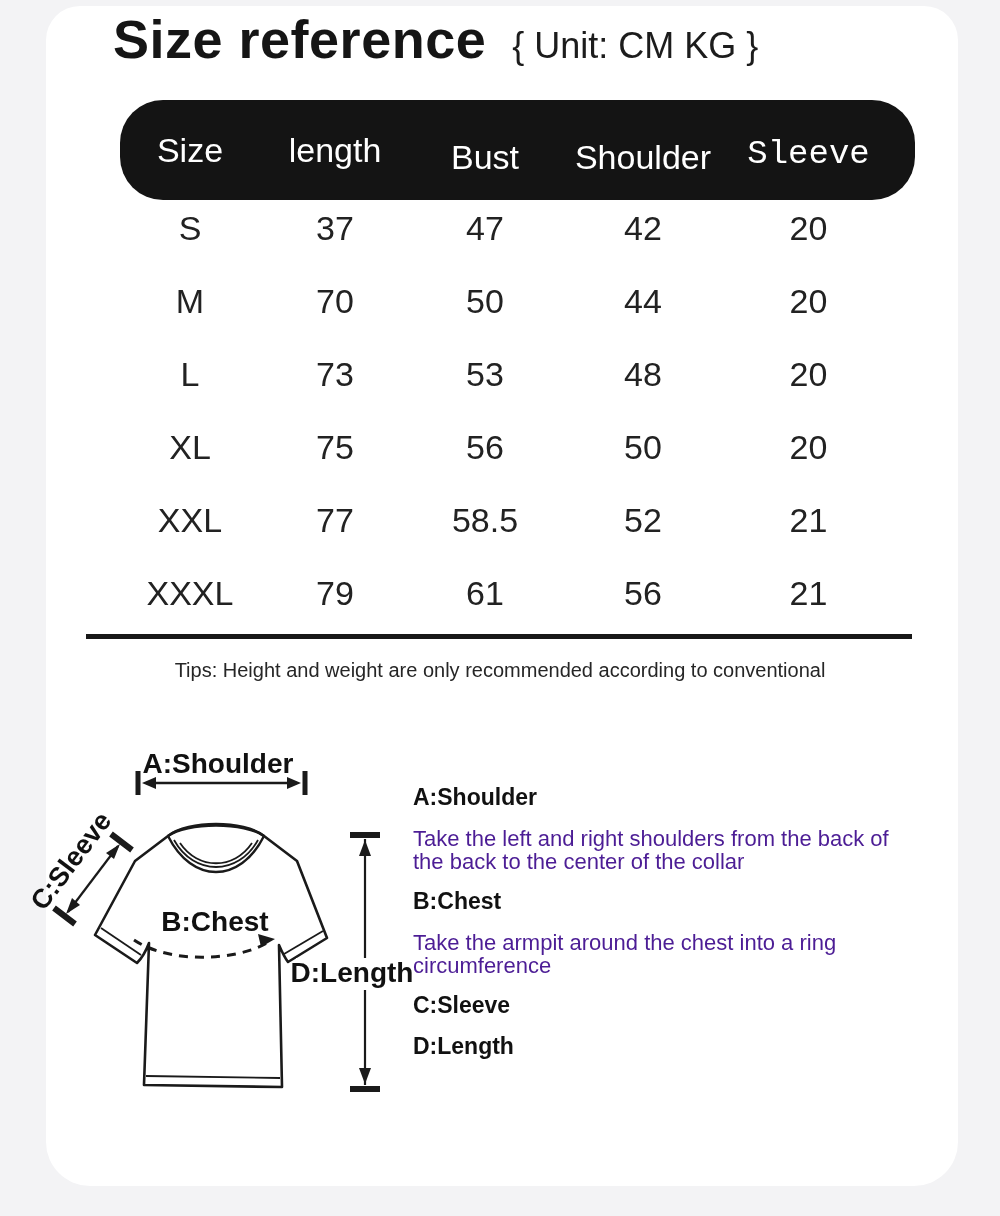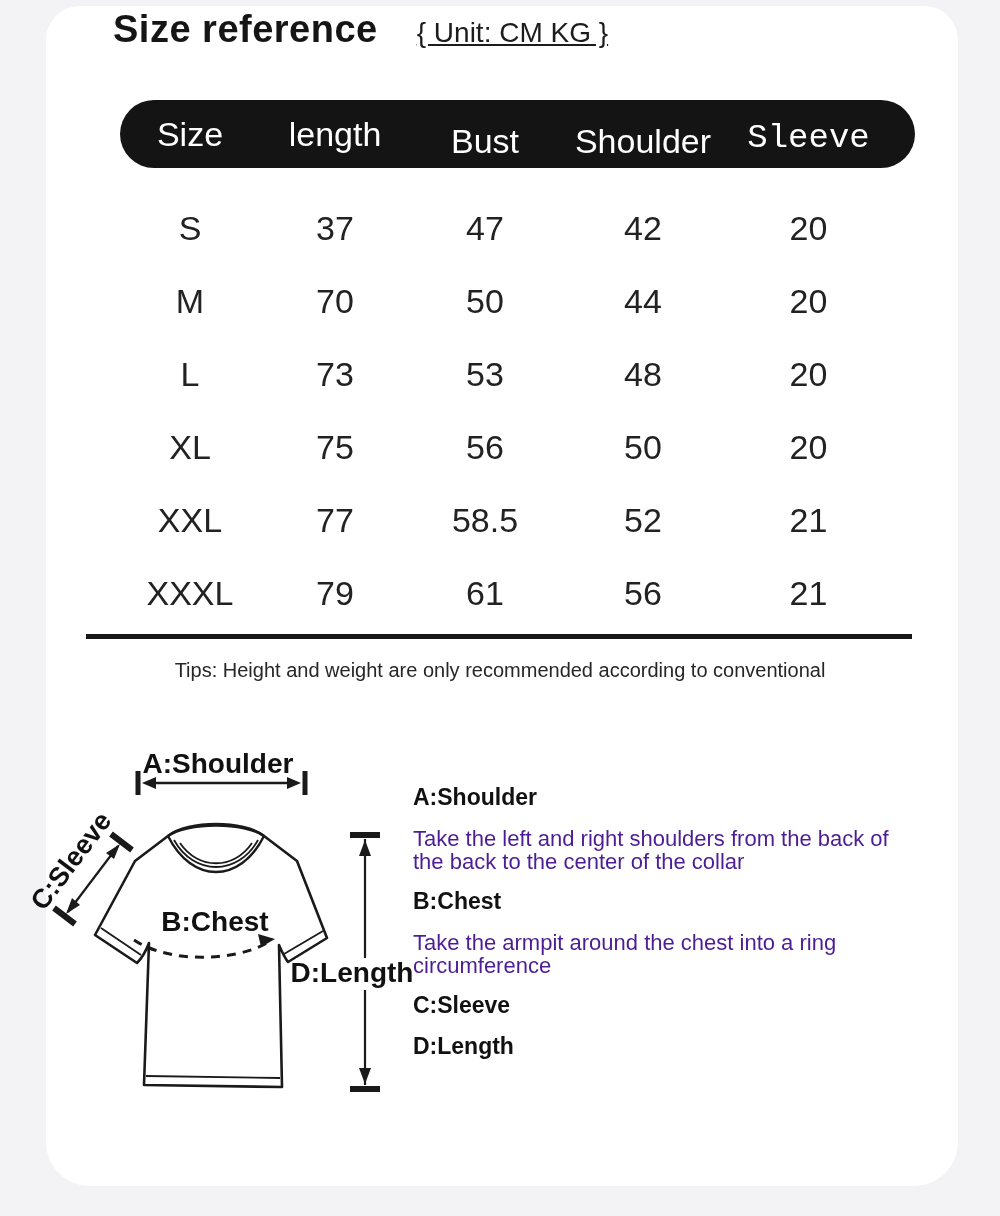--- a/index.html
+++ b/index.html
@@ -11,26 +11,26 @@
     -webkit-font-smoothing:antialiased;
   }
   #canvas{position:relative;width:1000px;height:1216px;background:#f3f3f5;overflow:hidden;}
   .card{
     position:absolute;left:46px;top:6px;width:912px;height:1180px;
     background:#ffffff;border-radius:34px 34px 44px 44px;
   }
 
   
   .title-row{position:absolute;left:113px;top:8px;display:flex;align-items:baseline;white-space:nowrap;}
-  .title-row h1{margin:0;font-size:38px;font-weight:bold;color:#151515;letter-spacing:0.5px;}
-  .unit-note{margin-left:39px;font-size:28px;font-weight:400;color:#1c1c1c;text-decoration:underline;}
+  .title-row h1{margin:0;font-size:54px;font-weight:bold;color:#151515;letter-spacing:0.5px;}
+  .unit-note{margin-left:26px;font-size:36px;font-weight:400;color:#1c1c1c;}
 
   
   .thead{
-    position:absolute;left:120px;top:100px;width:795px;height:68px;
+    position:absolute;left:120px;top:100px;width:795px;height:100px;
     background:#141414;border-radius:43px;
     display:grid;grid-template-columns:140px 150px 150px 166px 1fr;
     align-items:center;justify-items:center;
     box-sizing:border-box;padding-right:24px;
     color:#ffffff;font-size:34px;
   }
   .hcell{line-height:1;}
   .hcell.low7{transform:translateY(7px);}
   .hcell.low4{transform:translateY(4px);font-family:Liberation Mono, monospace;}
   .tbody{

